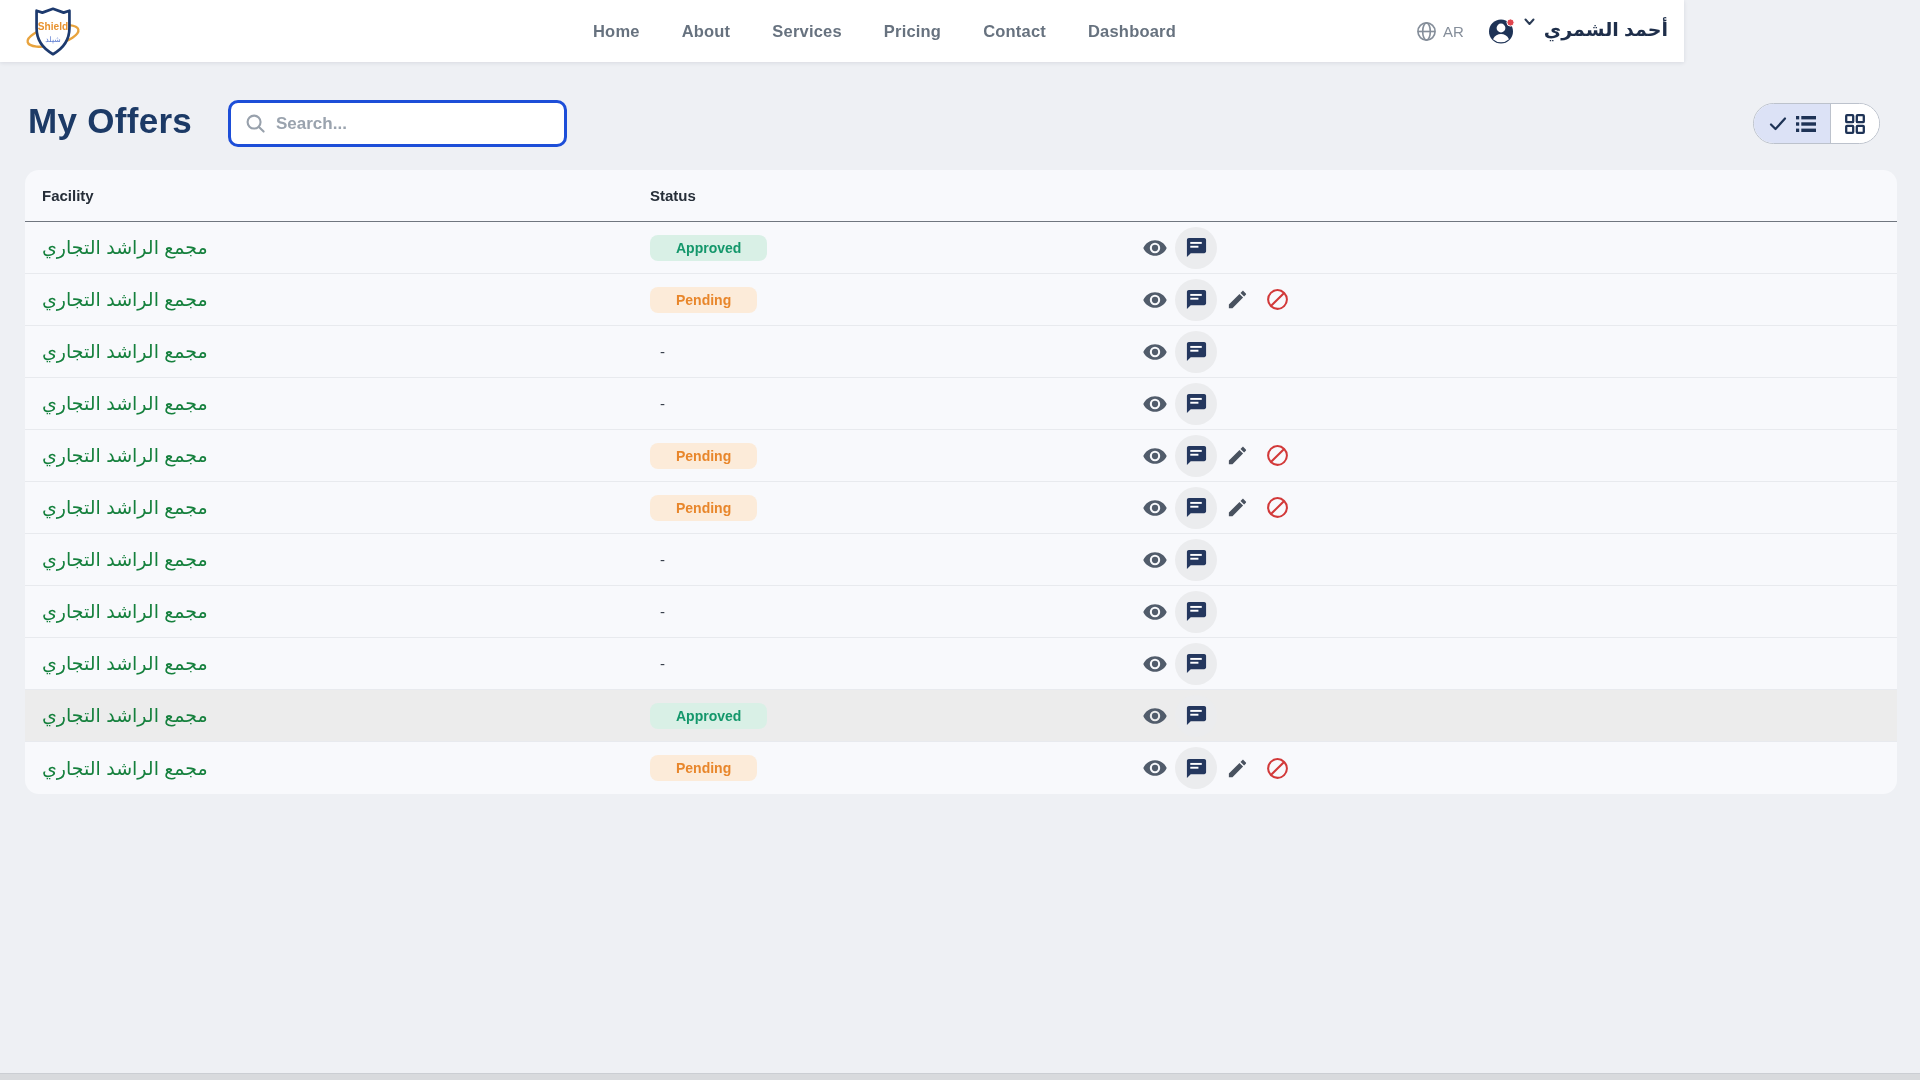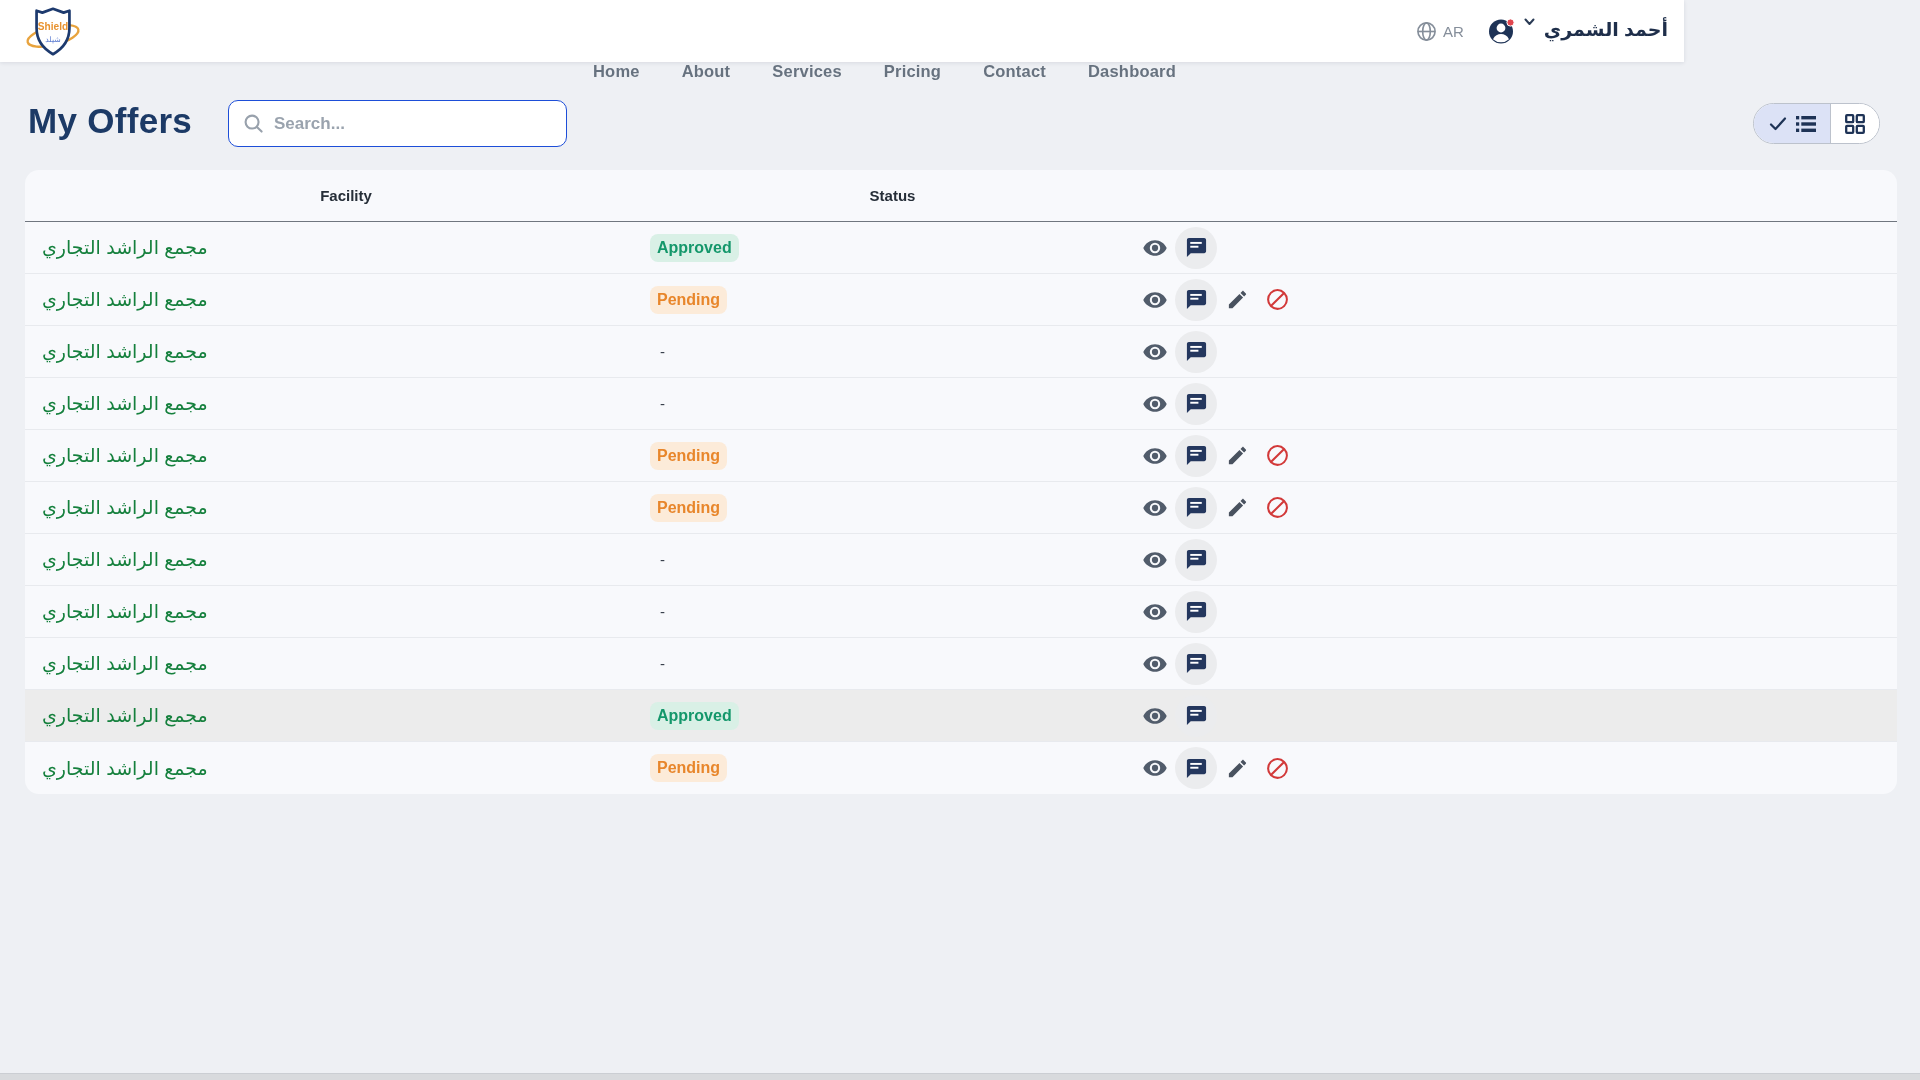--- a/index.html
+++ b/index.html
@@ -12,38 +12,38 @@
   }
 
   
   .navbar {
     position:absolute; top:0; left:0; width:1684px; height:62px;
     background:#ffffff;
     box-shadow:0 1px 4px rgba(20,30,60,.10);
     z-index:5;
   }
   .brand { position:absolute; left:24px; top:2px; width:58px; height:58px; cursor:pointer; }
-  .main-nav { position:absolute; left:593px; top:0; height:62px; display:flex; align-items:center; gap:42px;margin-top:40px; }
+  .main-nav { position:absolute; left:593px; top:0; height:62px; display:flex; align-items:center; gap:42px; }
   .main-nav a {
     text-decoration:none; color:#67727f; font-size:16.5px; font-weight:700; letter-spacing:.2px; cursor:pointer;
   }
   .nav-right { position:absolute; right:16px; top:0; height:62px; display:flex; align-items:center; gap:24px; }
   .lang { display:flex; align-items:center; gap:6px; color:#858e9a; font-weight:400; font-size:15px; cursor:pointer; }
   .user-menu { display:flex; align-items:flex-start; gap:9px; cursor:pointer; }
   .avatar-wrap { position:relative; width:27px; height:27px; }
   .user-name { color:#1e2e4a; font-size:19px; font-weight:700; }
 
   
   .page-title {
     position:absolute; left:28px; top:101px;
     font-size:35px; font-weight:800; color:#1c3a66; letter-spacing:.3px;
   }
   .search-box {
     position:absolute; left:228px; top:100px; width:339px; height:47px;
-    background:#fff; border:1px solid #1d4ed8; border-radius:10px;
+    background:#fff; border:3px solid #1d4ed8; border-radius:10px;
     display:flex; align-items:center; padding:0 14px; gap:10px;
   }
   .search-box input {
     border:none; outline:none; background:transparent; flex:1;
     font-size:17px; font-weight:600; color:#3a4350;
     font-family:"Liberation Sans","DejaVu Sans",sans-serif;
   }
   .search-box input::placeholder { color:#9aa3ae; }
 
   .view-toggle {
@@ -53,32 +53,32 @@
   }
   .view-toggle .seg { display:flex; align-items:center; justify-content:center; cursor:pointer; }
   .seg-list { width:77px; gap:9px; background:#dce2f6; border-right:1px solid #bcc2cc; }
   .seg-grid { flex:1; background:#fff; }
 
   
   .offers-table {
     position:absolute; left:25px; top:170px; width:1872px;
     background:#f8f9fc; border-radius:14px; overflow:hidden;
   }
-  .thead { height:52px; display:flex; align-items:center; border-bottom:1px solid #70767f;text-align:center; }
+  .thead { height:52px; display:flex; align-items:center; border-bottom:1px solid #70767f; }
   .thead .hc { font-size:15px; font-weight:700; color:#262e38; }
   .c1 { width:625px; padding-left:17px; }
   .c2 { width:485px; }
   .c3 { flex:1; }
   .trow { height:52px; display:flex; align-items:center; border-bottom:1px solid #e8eaee; }
   .trow:last-child { border-bottom:none; }
   .trow.highlight { background:#ececec; }
   .facility-text { font-size:19px; color:#15803d; }
   .badge {
-    display:inline-block; padding:5px 7px; border-radius:8px;
-    font-size:16px; font-weight:700;
+    display:inline-block; padding:5px 26px; border-radius:8px;
+    font-size:14px; font-weight:700;
   }
   .badge.approved { background:#d9f0e6; color:#14976b; }
   .badge.pending  { background:#fcebd9; color:#e8862b; }
   .badge.none { background:transparent; color:#39414d; font-weight:400; padding:5px 0; margin-left:10px; font-size:15px; }
   .cell-actions { display:flex; align-items:center; }
   .act {
     width:40px; height:44px; border:none; background:transparent; cursor:pointer;
     display:flex; align-items:center; justify-content:center; padding:0;
   }
   .act.chat { width:42px; height:42px; background:#ebecee; border-radius:50%; margin:0 0 0 0; }

